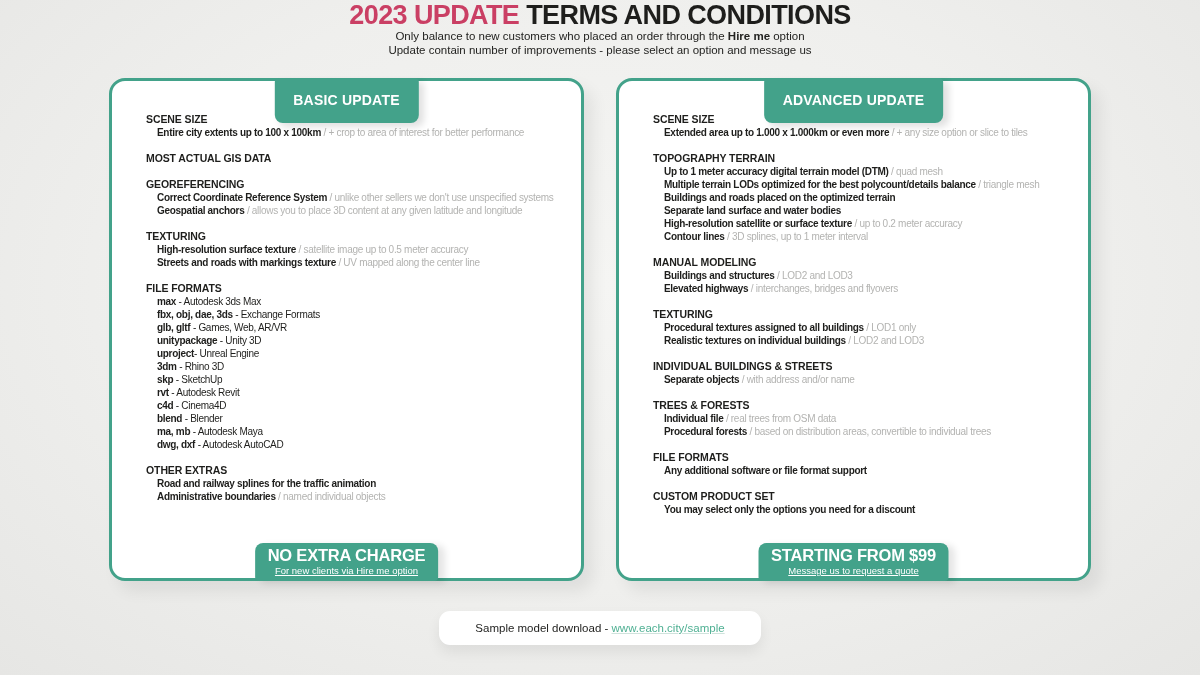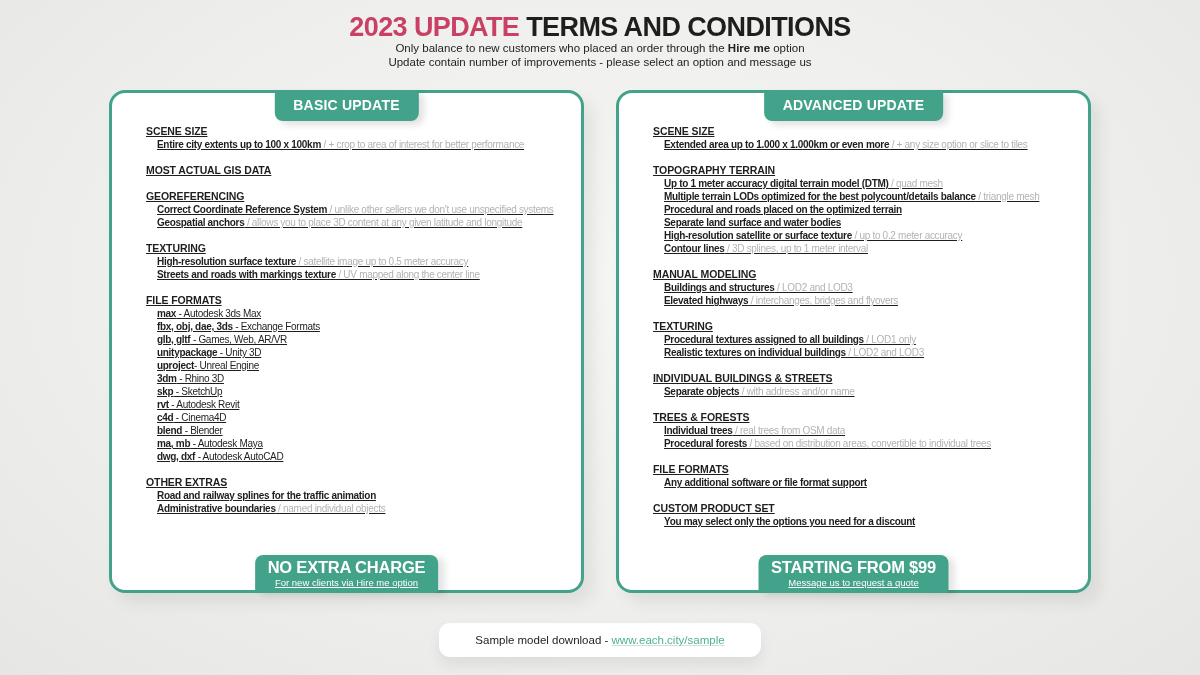--- a/index.html
+++ b/index.html
@@ -10,46 +10,46 @@
     --ink:#1e1e1c;
   }
   *{box-sizing:border-box;}
   html,body{margin:0;padding:0;}
   body{
     width:1200px;height:675px;overflow:hidden;
     font-family:"Liberation Sans",sans-serif;
     background:radial-gradient(ellipse at 50% 42%, #f5f5f3 0%, #efefed 55%, #e6e6e4 100%);
     color:var(--ink);
   }
-  .header{text-align:center;padding-top:12px;}
+  .header{text-align:center;padding-top:0;}
   .title{margin:0;font-size:27px;font-weight:700;letter-spacing:-0.6px;line-height:30px;color:var(--ink);}
   .title .hl{color:var(--pink);}
   .sub{margin:0;font-size:11.5px;line-height:13.5px;font-weight:500;color:#232321;}
   .panels{display:flex;justify-content:center;gap:32px;margin-top:21px;}
   .panel{
     position:relative;width:475px;height:503px;background:#ffffff;
     border:3px solid var(--teal);border-radius:16px;
     box-shadow:9px 10px 16px rgba(0,0,0,0.07);
   }
   .badge-top{
     position:absolute;top:-3px;left:50%;transform:translateX(-50%);
     background:var(--teal);color:#fff;white-space:nowrap;
-    font-weight:700;font-size:14px;line-height:23px;padding:4px 19px;
+    font-weight:700;font-size:14px;line-height:23px;padding:11px 19px;
     border-radius:4px 4px 8px 8px;letter-spacing:0.2px;
     box-shadow:5px 4px 7px rgba(0,0,0,0.12);
   }
   .badge-bottom{
     position:absolute;bottom:-3px;left:50%;transform:translateX(-50%);
     background:var(--teal);color:#fff;text-align:center;white-space:nowrap;
     padding:4px 13px 5px;border-radius:8px 8px 4px 4px;
     box-shadow:6px 2px 7px rgba(0,0,0,0.10);
   }
   .badge-bottom .l1{font-size:16.5px;font-weight:700;line-height:17px;letter-spacing:-0.2px;}
   .badge-bottom .l2{font-size:9.5px;line-height:11px;font-weight:500;margin-top:1px;text-decoration:underline;}
-  .content{padding:32px 0 0 34px;overflow:hidden;text-decoration:underline;}
+  .content{padding:32px 0 0 34px;overflow:hidden;}
   .section{margin-bottom:13px;}
   .sec-title{font-size:10.5px;font-weight:700;line-height:13px;letter-spacing:-0.1px;color:var(--ink);}
   .item{font-size:10px;line-height:13px;padding-left:11px;white-space:nowrap;letter-spacing:-0.3px;color:var(--ink);}
   .item .b{font-weight:700;}
   .item .p{font-weight:400;}
   .item .g{color:var(--muted);font-weight:400;}
   .footer-row{display:flex;justify-content:center;margin-top:30px;}
   .footer-pill{
     background:#fff;border-radius:11px;padding:11px 36px;
     font-size:11.5px;font-weight:500;color:var(--ink);
@@ -119,42 +119,42 @@
     <div class="badge-top">ADVANCED UPDATE</div>
     <div class="content">
         <div class="section">
           <div class="sec-title">SCENE SIZE</div>
           <div class="item"><span class="b">Extended area up to 1.000 x 1.000km or even more</span><span class="g"> / + any size option or slice to tiles</span></div>
         </div>
         <div class="section">
           <div class="sec-title">TOPOGRAPHY TERRAIN</div>
           <div class="item"><span class="b">Up to 1 meter accuracy digital terrain model (DTM)</span><span class="g"> / quad mesh</span></div>
           <div class="item"><span class="b">Multiple terrain LODs optimized for the best polycount/details balance</span><span class="g"> / triangle mesh</span></div>
-          <div class="item"><span class="b">Procedural and roads placed on the optimized terrain</span></div>
+          <div class="item"><span class="b">Buildings and roads placed on the optimized terrain</span></div>
           <div class="item"><span class="b">Separate land surface and water bodies</span></div>
           <div class="item"><span class="b">High-resolution satellite or surface texture</span><span class="g"> / up to 0.2 meter accuracy</span></div>
           <div class="item"><span class="b">Contour lines</span><span class="g"> / 3D splines, up to 1 meter interval</span></div>
         </div>
         <div class="section">
           <div class="sec-title">MANUAL MODELING</div>
           <div class="item"><span class="b">Buildings and structures</span><span class="g"> / LOD2 and LOD3</span></div>
           <div class="item"><span class="b">Elevated highways</span><span class="g"> / interchanges, bridges and flyovers</span></div>
         </div>
         <div class="section">
           <div class="sec-title">TEXTURING</div>
           <div class="item"><span class="b">Procedural textures assigned to all buildings</span><span class="g"> / LOD1 only</span></div>
           <div class="item"><span class="b">Realistic textures on individual buildings</span><span class="g"> / LOD2 and LOD3</span></div>
         </div>
         <div class="section">
           <div class="sec-title">INDIVIDUAL BUILDINGS &amp; STREETS</div>
           <div class="item"><span class="b">Separate objects</span><span class="g"> / with address and/or name</span></div>
         </div>
         <div class="section">
           <div class="sec-title">TREES &amp; FORESTS</div>
-          <div class="item"><span class="b">Individual trees</span><span class="g"> / real trees from OSM data</span></div>
+          <div class="item"><span class="b">Individual file</span><span class="g"> / real trees from OSM data</span></div>
           <div class="item"><span class="b">Procedural forests</span><span class="g"> / based on distribution areas, convertible to individual trees</span></div>
         </div>
         <div class="section">
           <div class="sec-title">FILE FORMATS</div>
           <div class="item"><span class="b">Any additional software or file format support</span></div>
         </div>
         <div class="section">
           <div class="sec-title">CUSTOM PRODUCT SET</div>
           <div class="item"><span class="b">You may select only the options you need for a discount</span></div>
         </div>

